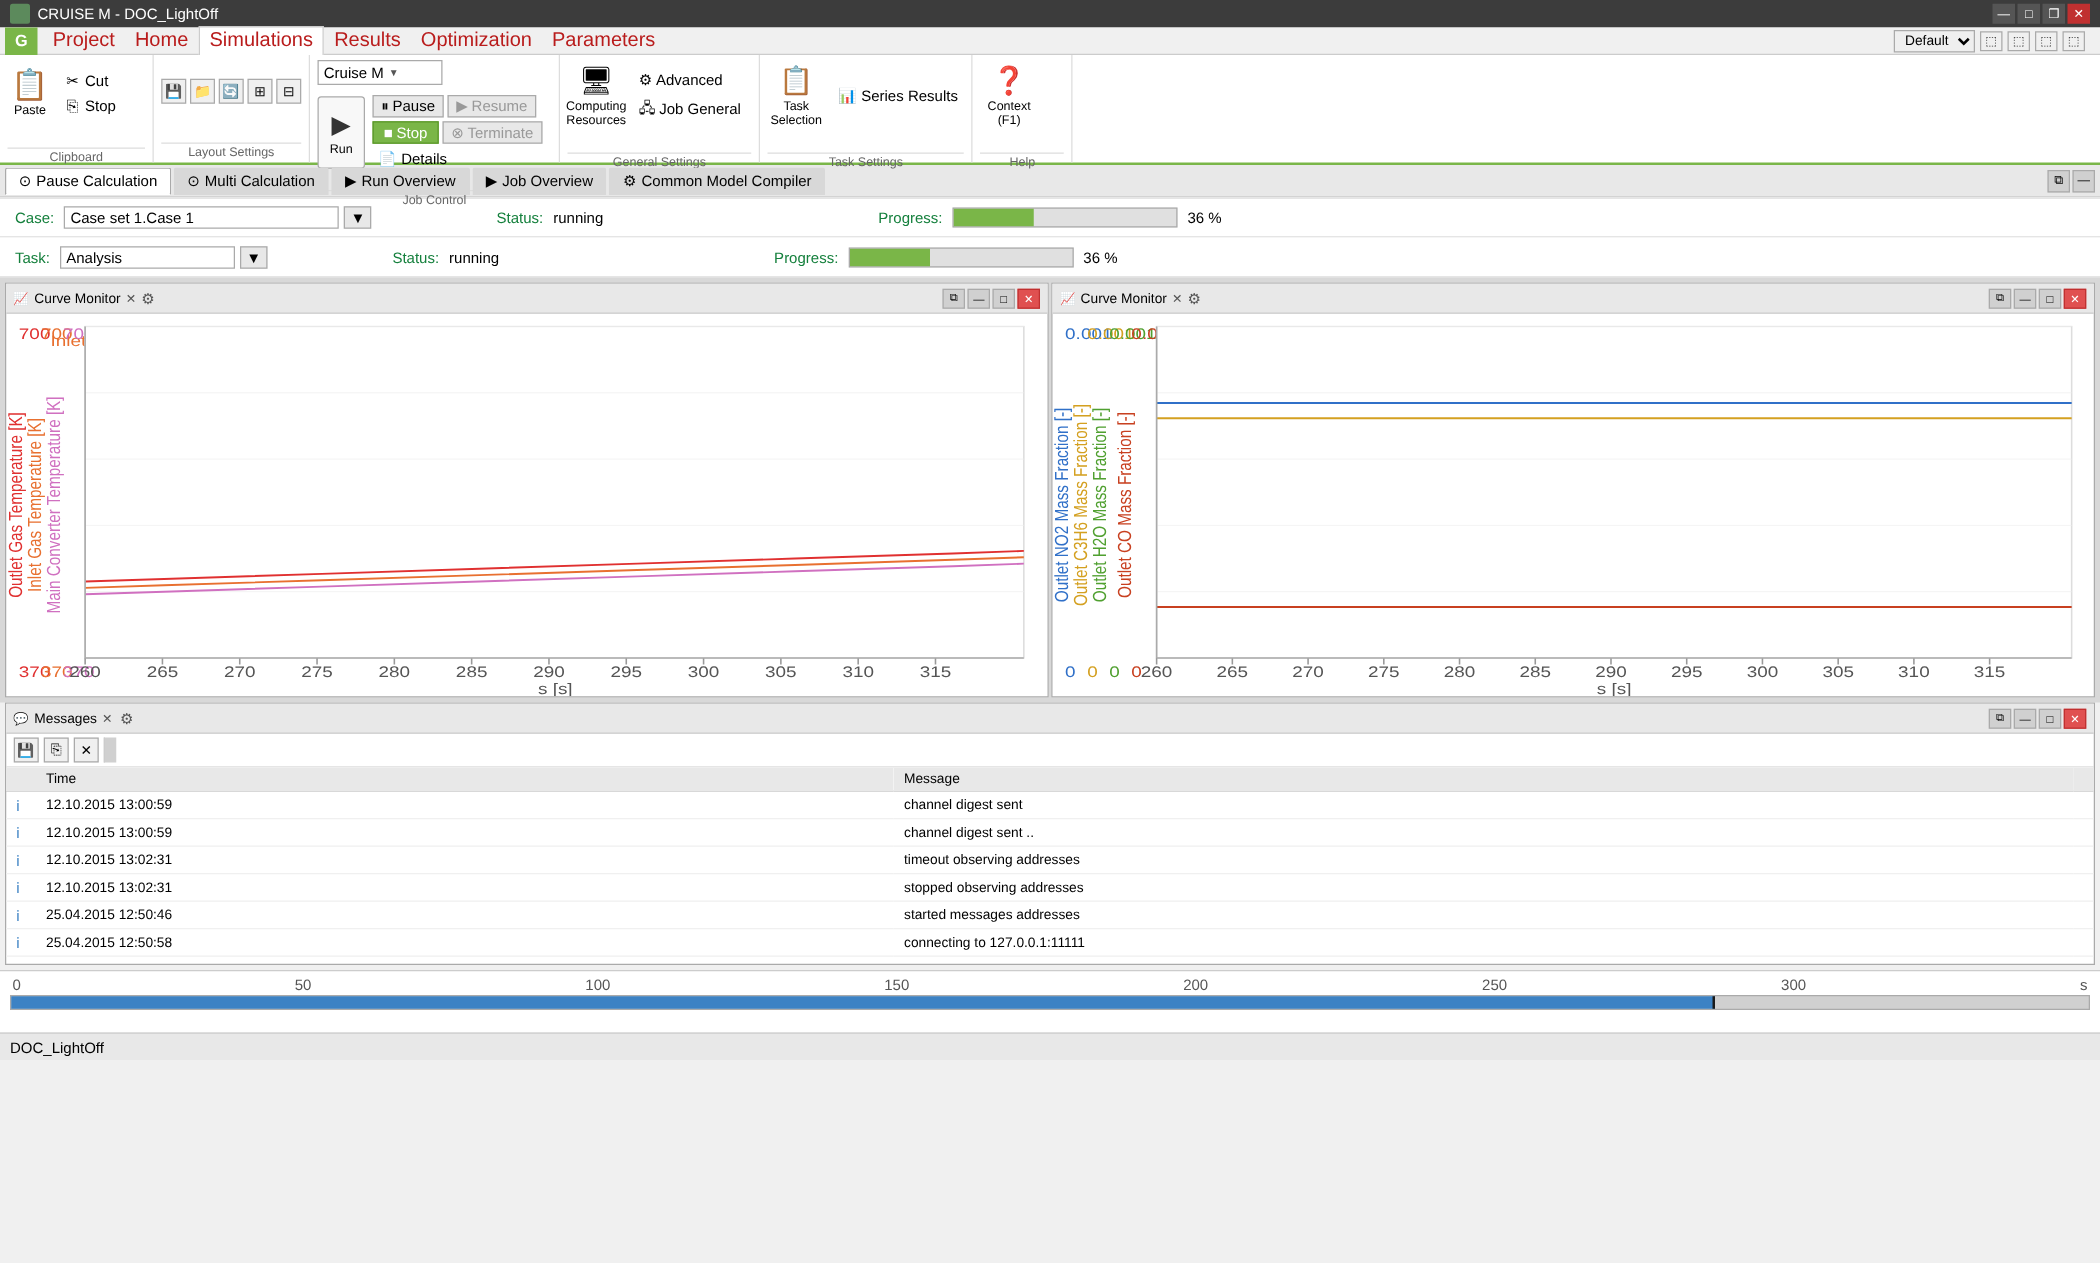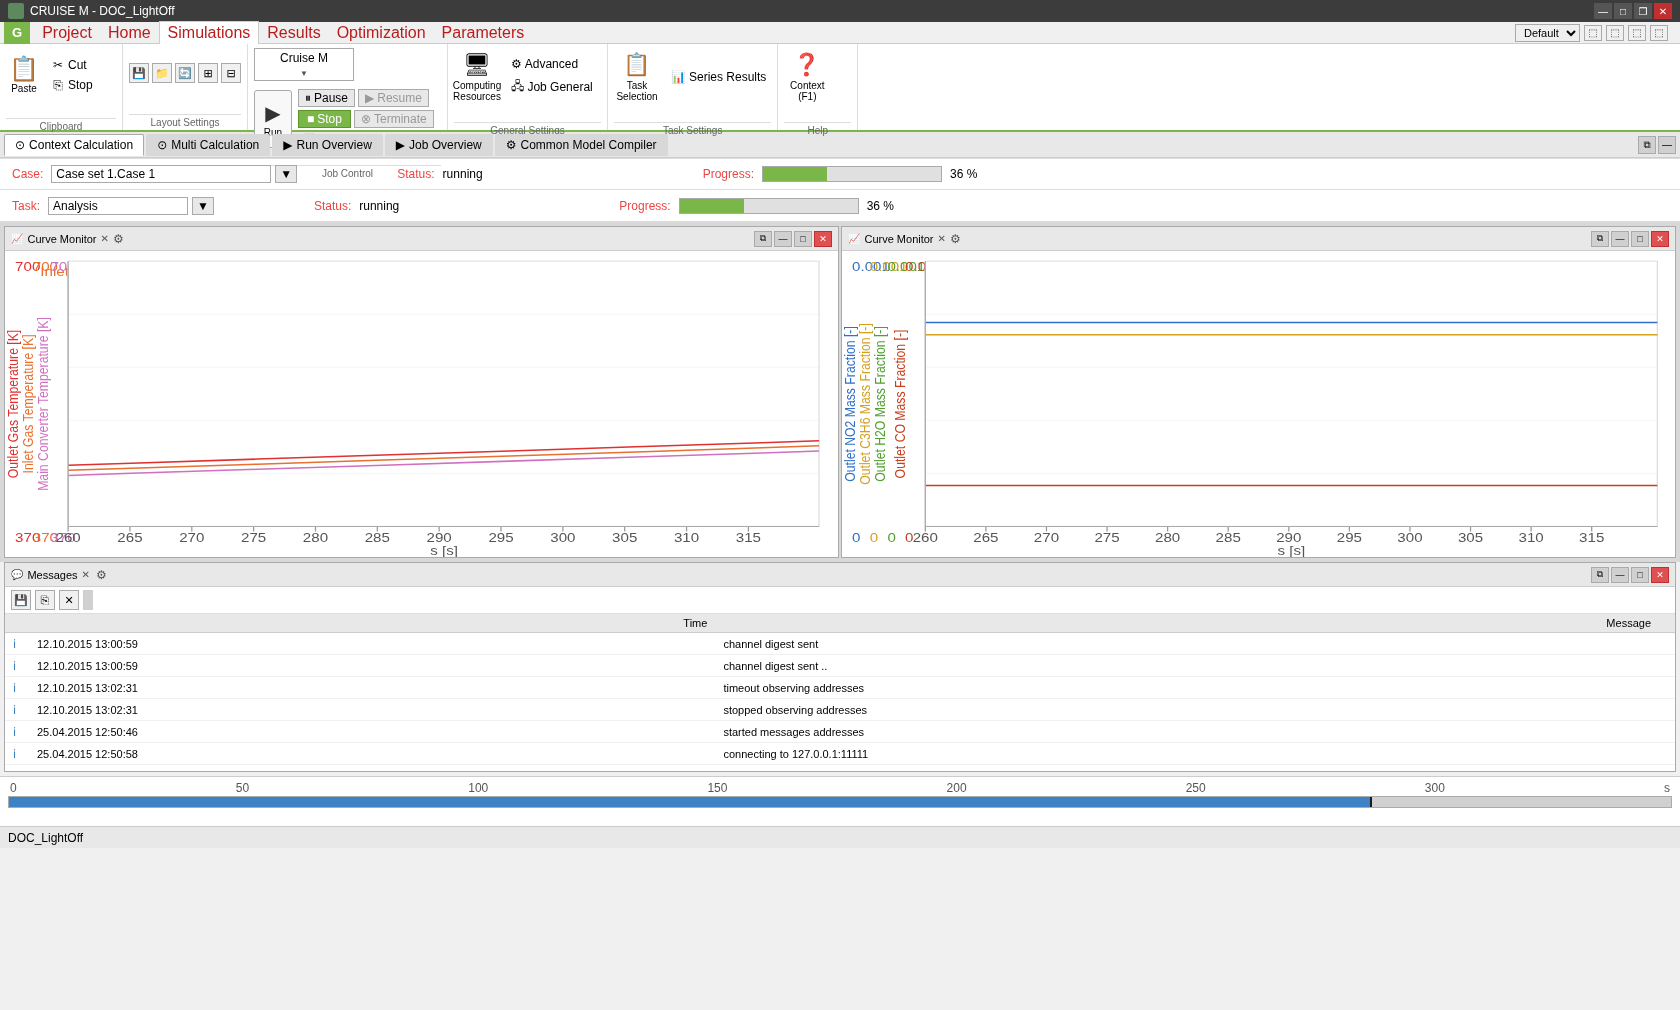--- a/index.html
+++ b/index.html
@@ -51,21 +51,20 @@
     
     .cruise-dropdown {
       background: #fff;
       border: 1px solid #aaa;
       padding: 2px 4px;
       display: flex;
       align-items: center;
       gap: 4px;
       cursor: pointer;
       min-width: 100px;
-      flex-direction: column;
     }
     .dropdown-arrow { font-size: 8px; color: #555; }
 
     
     .tabs-row {
       background: #e8e8e8;
       display: flex;
       align-items: center;
       height: 26px;
       border-bottom: 1px solid #ccc;
@@ -96,21 +95,21 @@
     .status-row {
       background: #fff;
       border-bottom: 1px solid #ddd;
       padding: 4px 12px;
       display: flex;
       align-items: center;
       gap: 20px;
       height: 32px;
     }
     .status-field { display: flex; align-items: center; gap: 8px; }
-    .status-label { color: #ef4444; font-weight: 500; }
+    .status-label { color: #15803d; font-weight: 500; }
     .status-value { color: #000; }
     .status-value.running { color: #000; }
     .progress-bar-container { width: 180px; height: 16px; background: #e0e0e0; border: 1px solid #aaa; }
     .progress-bar-fill { height: 100%; background: #7ab648; }
     .case-selector { display: flex; align-items: center; gap: 4px; }
     .case-dropdown { border: 1px solid #aaa; padding: 1px 4px; width: 220px; background: #fff; }
 
     
     .charts-row {
       display: flex;
@@ -165,21 +164,21 @@
       display: flex;
       align-items: center;
       padding: 3px 6px;
       gap: 4px;
       border-bottom: 1px solid #ddd;
     }
     .msg-tool-btn { width: 20px; height: 20px; background: #f0f0f0; border: 1px solid #aaa; cursor: pointer; display: flex; align-items: center; justify-content: center; font-size: 11px; }
     .msg-search { flex: 1; border: 1px solid #aaa; padding: 2px 6px; background: #fff; }
     .msg-table { flex: 1; overflow-y: auto; }
     .msg-table table { width: 100%; border-collapse: collapse; }
-    .msg-table th { background: #e8e8e8; padding: 3px 8px; text-align: right; border-bottom: 1px solid #ccc; font-weight: 500; font-size: 11px; position: sticky; top: 0; margin-left: 28px; }
+    .msg-table th { background: #e8e8e8; padding: 3px 8px; text-align: left; border-bottom: 1px solid #ccc; font-weight: 500; font-size: 11px; position: sticky; top: 0; margin-left: 28px; }
     .msg-table td { padding: 2px 8px; font-size: 11px; border-bottom: 1px solid #f0f0f0; }
     .msg-icon { color: #3c82c4; font-size: 12px; }
 
     
     .timeline-bar {
       background: #fff;
       border-top: 1px solid #ccc;
       height: 50px;
       padding: 4px 8px;
       display: flex;
@@ -453,21 +452,21 @@
         <span style="font-size:10px; text-align:center; line-height:1.1;">Context (F1)</span>
       </div>
     </div>
     <div class="ribbon-section-label">Help</div>
   </div>
 </div>
 
 <div class="tabs-row">
   <div class="tab-item active">
     <span class="tab-icon">⊙</span>
-    <span>Context Calculation</span>
+    <span>Pause Calculation</span>
   </div>
   <div class="tab-item">
     <span class="tab-icon">⊙</span>
     <span>Multi Calculation</span>
   </div>
   <div class="tab-item">
     <span class="tab-icon">▶</span>
     <span>Run Overview</span>
   </div>
   <div class="tab-item">

